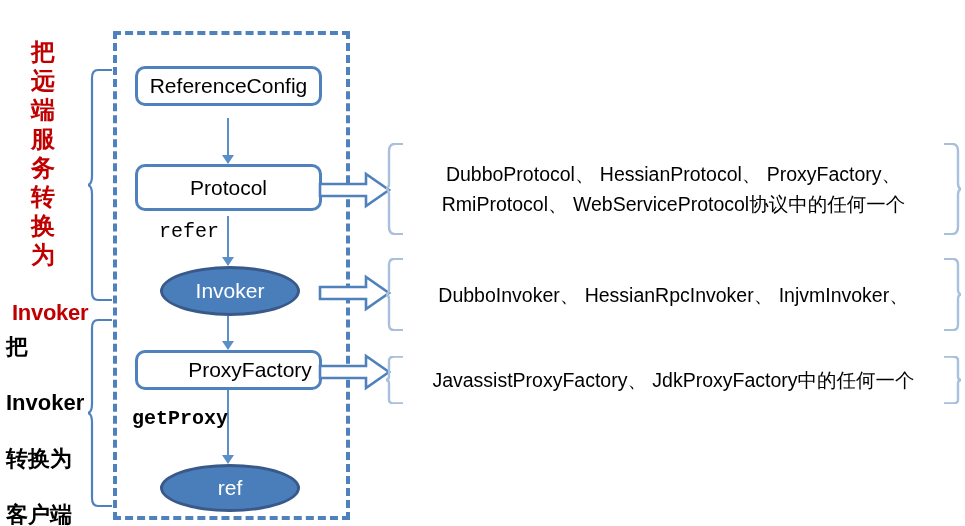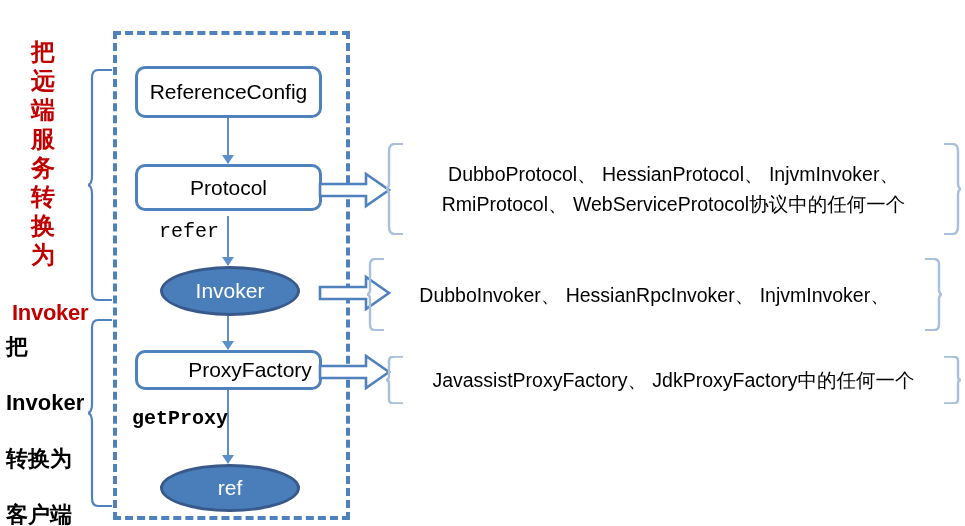--- a/index.html
+++ b/index.html
@@ -60,21 +60,21 @@
     background:#ffffff;
     border-radius:10px;
   }
   .node.ellipse{
     border:3px solid #38598A;
     background:#4A7EBB;
     color:#ffffff;
     border-radius:50%;
   }
 
-  .n-ref   {left:135px;top:66px; width:187px;height:52px;}
+  .n-ref   {left:135px;top:66px; width:187px;height:40px;}
   .n-proto {left:135px;top:164px;width:187px;height:47px;}
   .n-invoker{left:160px;top:266px;width:140px;height:50px;}
   .n-proxy {left:135px;top:350px;width:187px;height:40px;padding-left:43px;}
   .n-ref2  {left:160px;top:464px;width:140px;height:48px;}
 
   
   .conn{
     position:absolute;
     width:2px;background:#5B8FC7;
   }
@@ -120,21 +120,21 @@
   .callout .inner{width:100%;}
   .callout .br{
     position:absolute;top:0;height:100%;width:18px;
     pointer-events:none;
   }
   .callout .br svg{display:block;height:100%;width:18px;}
   .callout .br.l{left:0;}
   .callout .br.r{right:0;}
 
   .co1{left:386px;top:143px;width:575px;height:92px;}
-  .co2{left:367px;top:258px;width:575px;height:73px;text-align:center;}
+  .co2{left:386px;top:258px;width:575px;height:73px;text-align:center;}
   .co3{left:386px;top:356px;width:575px;height:48px;}
 
   
   .lbrace{position:absolute;}
   .lbrace svg{display:block;}
   .lb1{left:88px;top:68px;}
   .lb2{left:88px;top:318px;}
 </style>
 </head>
 <body>
@@ -223,21 +223,21 @@
     </svg>
   </div>
 
   <div class="callout co1">
     <span class="br l">
       <svg viewBox="0 0 18 100" preserveAspectRatio="none">
         <path d="M17 1 H9 Q3 1 3 9 V44 Q3 49 0 50 Q3 51 3 56 V91 Q3 99 9 99 H17" fill="none" stroke="#A8C0DC" stroke-width="2.4" vector-effect="non-scaling-stroke"></path>
       </svg>
     </span>
     <span class="inner">
-      <span>DubboProtocol、 HessianProtocol、 InjvmInvoker、</span><br>
+      <span>DubboProtocol、 HessianProtocol、 ProxyFactory、</span><br>
       <span>RmiProtocol、 WebServiceProtocol协议中的任何一个</span>
     </span>
     <span class="br r">
       <svg viewBox="0 0 18 100" preserveAspectRatio="none">
         <path d="M1 1 H9 Q15 1 15 9 V44 Q15 49 18 50 Q15 51 15 56 V91 Q15 99 9 99 H1" fill="none" stroke="#A8C0DC" stroke-width="2.4" vector-effect="non-scaling-stroke"></path>
       </svg>
     </span>
   </div>
 
   <div class="callout co2">

